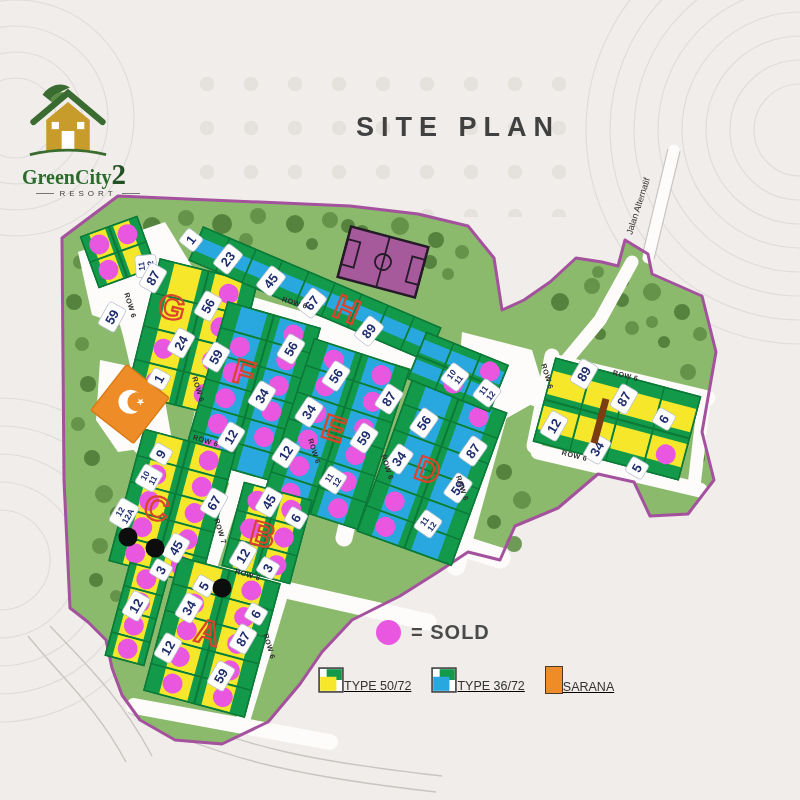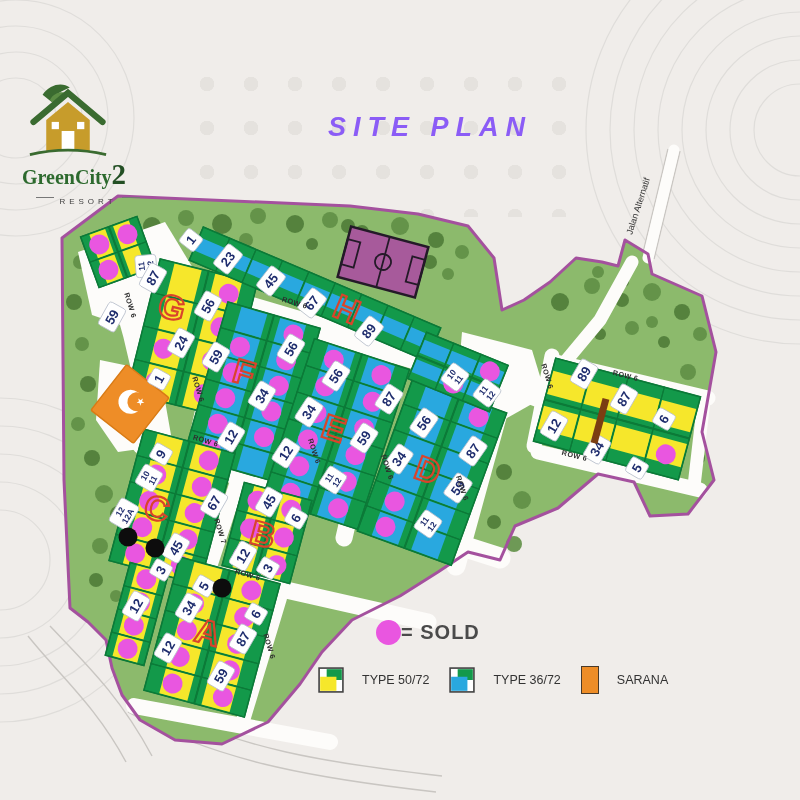--- a/index.html
+++ b/index.html
@@ -2,33 +2,33 @@
 <html><head>
 <meta charset="utf-8">
 <style>
   html,body{margin:0;padding:0;}
   .stage{position:relative;width:800px;height:800px;background:#f0edea;overflow:hidden;
          font-family:"Liberation Sans",sans-serif;}
   .dots-band{position:absolute;left:185px;top:62px;width:410px;height:155px;z-index:1;
     background-image:radial-gradient(circle,#e4e1dd 7px,rgba(0,0,0,0) 7.5px);
     background-size:44px 44px;opacity:.9;}
   #map{position:absolute;left:0;top:0;z-index:2;font-family:"Liberation Sans",sans-serif;}
-  .title{position:absolute;left:300px;top:112px;width:260px;z-index:3;text-align:center;
-    font-size:27px;font-weight:900;letter-spacing:7px;color:#8b5cf6;font-style:italic;}
+  .title{position:absolute;left:300px;top:112px;width:260px;z-index:3;text-align:right;
+    font-size:27px;font-weight:900;letter-spacing:7px;color:#404040;}
   .logo{position:absolute;left:22px;top:82px;width:132px;z-index:3;text-align:left;}
   .logo-name{font-family:"Liberation Serif",serif;font-weight:700;color:#2d6a2e;font-size:20px;line-height:20px;}
   .logo-name .num{font-size:29px;color:#234f24;}
   .logo-sub{display:flex;align-items:center;justify-content:center;gap:5px;margin-top:2px;}
   .logo-sub .line{height:1px;width:18px;background:#777;}
-  .logo-sub .txt{font-size:8px;letter-spacing:4px;color:#3f3f3f;margin-top:8px;}
-  .sold{position:absolute;left:376px;top:620px;z-index:3;display:flex;align-items:center;}
+  .logo-sub .txt{font-size:8px;letter-spacing:4px;color:#3f3f3f;}
+  .sold{position:absolute;left:376px;top:620px;z-index:3;display:flex;align-items:center;gap:10px;}
   .sold-dot{width:25px;height:25px;border-radius:50%;display:inline-block;}
   .sold-label{font-size:20px;font-weight:bold;color:#4a4a4a;letter-spacing:1px;}
   .legend{position:absolute;left:318px;top:666px;z-index:3;display:flex;align-items:center;gap:20px;}
-  .leg-item{display:flex;align-items:center;gap:18px;}
+  .leg-item{display:flex;align-items:flex-end;gap:0;text-decoration:underline;}
   .leg-label{font-size:12.5px;color:#333;}
   .leg-rect{display:inline-block;width:18px;height:28px;border:1.5px solid #4a3a2a;box-sizing:border-box;}
 </style>
 </head>
 <body>
 
 <div class="stage">
   <div class="dots-band"></div>
 
   <svg id="map" width="800" height="800" viewBox="0 0 800 800">

